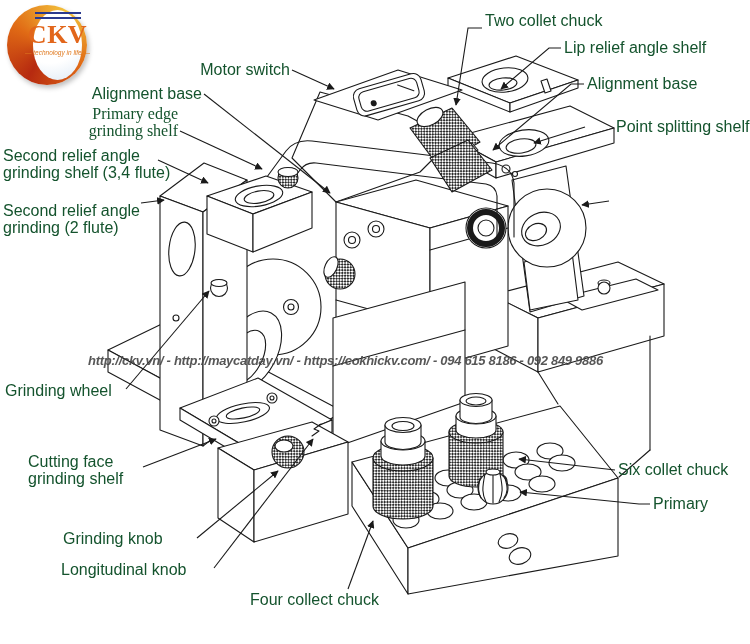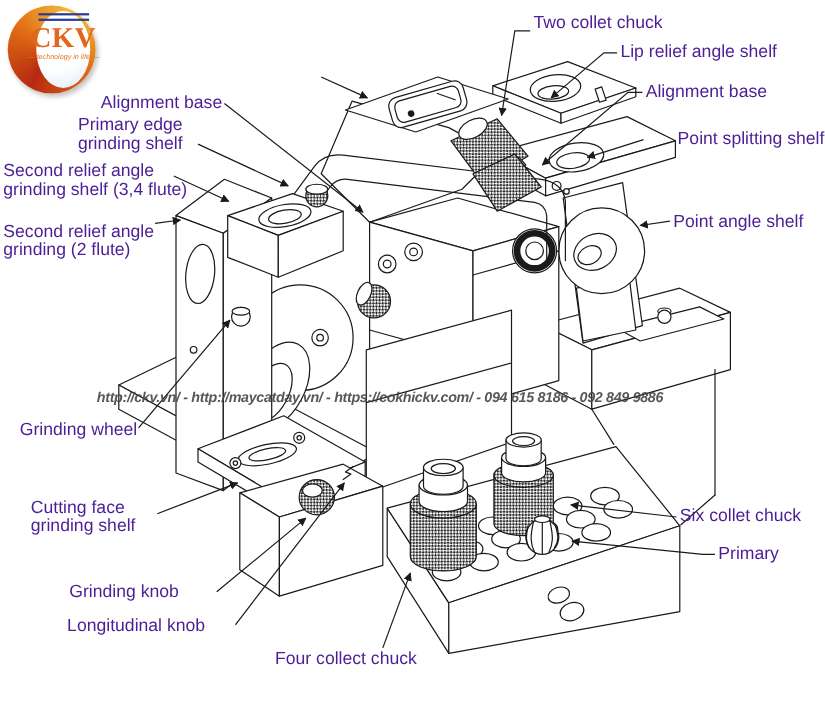--- a/index.html
+++ b/index.html
@@ -1,19 +1,19 @@
 <!DOCTYPE html>
 <html><head>
 <meta charset="utf-8">
 <style>
   html,body{margin:0;padding:0;background:#fff;}
   #stage{position:relative;width:750px;height:644px;background:#fff;overflow:hidden;
          font-family:"Liberation Sans",sans-serif;}
   svg{position:absolute;left:0;top:0;}
-  .lbl{position:absolute;font-size:16px;line-height:17px;color:#4c1d95;white-space:pre-line;}
+  .lbl{position:absolute;font-size:16px;line-height:17px;color:#14532d;white-space:pre-line;}
   .lbl.r{text-align:right;}
   .watermark{position:absolute;left:88px;top:353px;font-size:13px;letter-spacing:-0.3px;
              font-style:italic;font-weight:bold;color:#454545;white-space:nowrap;opacity:.9;}
   .logo{position:absolute;left:7px;top:5px;width:80px;height:80px;border-radius:50%;
         background:conic-gradient(from 210deg,#b62a10,#e06a15,#f3c33c,#e06a15,#b62a10);
         box-shadow:2px 3px 5px rgba(0,0,0,.25);}
   .logo-inner{position:absolute;inset:5px;border-radius:50%;
         background:radial-gradient(circle at 35% 30%,#ffffff 55%,#dde9f5);
         display:flex;flex-direction:column;align-items:center;margin-left:21px;}
   .logo-line{width:46px;height:2px;background:#2b3a8f;margin:1.5px 0;}
@@ -269,33 +269,33 @@
     <div class="logo-inner">
       <div class="logo-line"></div>
       <div class="logo-line"></div>
       <div class="logo-text">CKV</div>
       <div class="logo-tagline">technology in life</div>
     </div>
   </div>
 
   <div class="watermark">http://ckv.vn/ - http://maycatday.vn/ - https://cokhickv.com/ - 094 615 8186 - 092 849 9886</div>
 
+  <div class="lbl r" style="left:168px;top:61px;width:122px;">Motor switch</div>
   <div class="lbl r" style="left:75px;top:85px;width:127px;">Alignment base</div>
-  <div class="lbl r" style="left:28px;top:105px;width:138px;">Primary edge
+  <div class="lbl r" style="left:40px;top:105px;width:138px;font-family:Liberation Serif, serif;">Primary edge
 grinding shelf</div>
   <div class="lbl" style="left:3px;top:147px;">Second relief angle
 grinding shelf (3,4 flute)</div>
   <div class="lbl" style="left:3px;top:202px;">Second relief angle
 grinding (2 flute)</div>
-  <div class="lbl" style="left:18px;top:382px;text-align:center;">Grinding wheel</div>
+  <div class="lbl" style="left:5px;top:382px;text-align:center;">Grinding wheel</div>
   <div class="lbl" style="left:28px;top:453px;">Cutting face
 grinding shelf</div>
   <div class="lbl" style="left:63px;top:530px;">Grinding  knob</div>
   <div class="lbl" style="left:61px;top:561px;">Longitudinal knob</div>
   <div class="lbl" style="left:250px;top:591px;text-align:right;">Four collect chuck</div>
   <div class="lbl" style="left:485px;top:12px;">Two collet chuck</div>
   <div class="lbl" style="left:564px;top:39px;">Lip relief angle shelf</div>
   <div class="lbl" style="left:587px;top:75px;">Alignment base</div>
   <div class="lbl" style="left:616px;top:118px;">Point splitting shelf</div>
-  <div class="lbl" style="left:612px;top:193px;">Point angle shelf</div>
   <div class="lbl" style="left:618px;top:461px;">Six collet chuck</div>
   <div class="lbl" style="left:653px;top:495px;">Primary</div>
 </div>
 
 </body></html>

